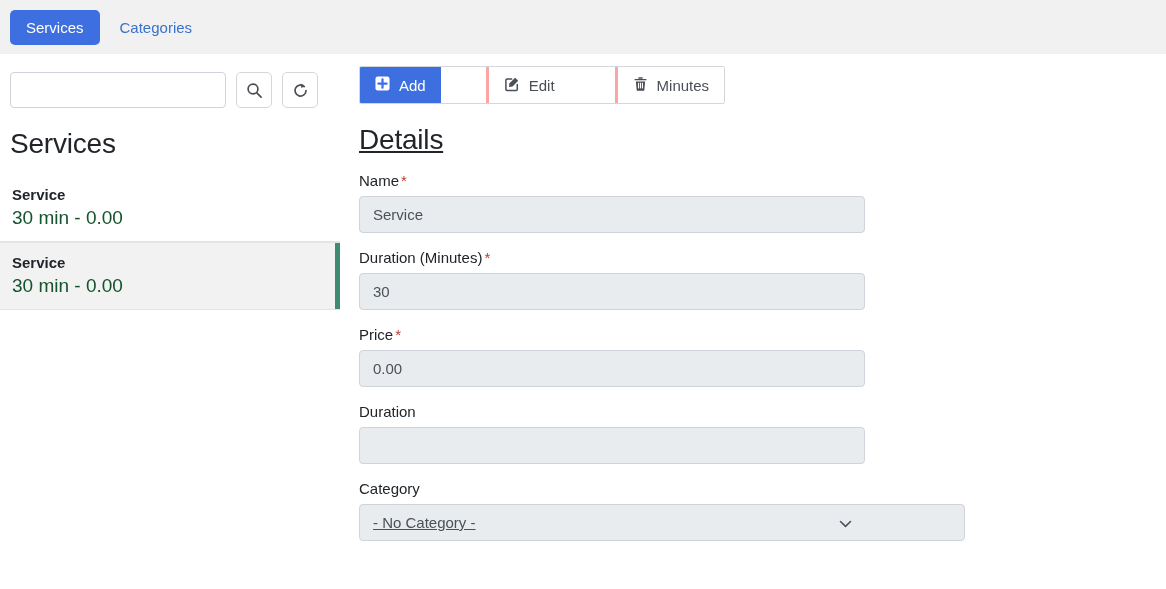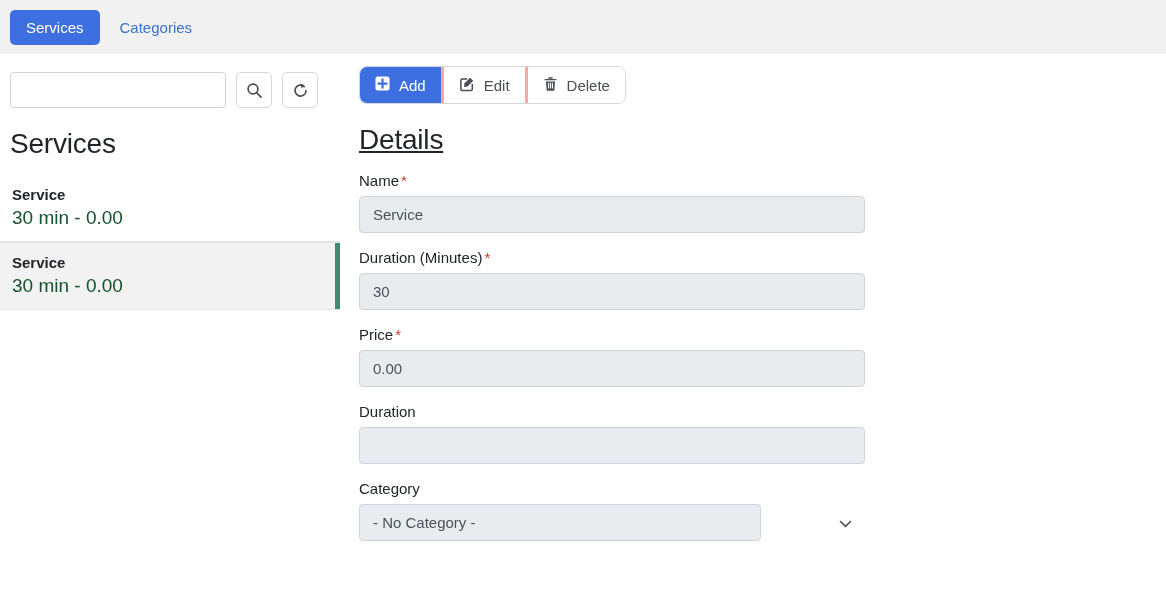--- a/index.html
+++ b/index.html
@@ -141,23 +141,24 @@
   
   .right-col {
     position: absolute;
     left: 359px;
     top: 0;
     width: 800px;
   }
   .toolbar {
     display: inline-flex;
     margin-top: 12px;
-    border-radius: 8px;
+    border-radius: 2px;
     overflow: hidden;
     border: 1px solid #d3d6da;
+    gap: 45px;
   }
   .tb-btn {
     display: flex;
     align-items: center;
     gap: 9px;
     height: 36px;
     padding: 0 15px;
     font-size: 15px;
     background: #ffffff;
     color: #4a4f55;
@@ -213,22 +214,23 @@
   .select-wrap .chev {
     position: absolute;
     right: 13px;
     top: 50%;
     transform: translateY(-50%);
     pointer-events: none;
   }
   select.form-control {
     -webkit-appearance: none;
     appearance: none;
-    width: 402px;
-    cursor: pointer;
+    width: 606px;
+    cursor: pointer;
+    text-decoration: underline;
   }
 </style>
 </head>
 <body>
 
 <div class="tabbar">
   <button class="tab active">Services</button>
   <button class="tab inactive">Categories</button>
 </div>
 
@@ -297,21 +299,21 @@
         <span>
           <svg width="15" height="16" viewBox="0 0 16 16" fill="#4a4f55">
             <rect x="1.6" y="2.6" width="12.8" height="1.5" rx="0.5"></rect>
             <rect x="5.6" y="0.9" width="4.8" height="1.4" rx="0.5"></rect>
             <path d="M3.1 5.2h9.8l-.8 9.1a1 1 0 0 1-1 .9H4.9a1 1 0 0 1-1-.9z"></path>
             <rect x="5.3" y="6.7" width="1.2" height="6" fill="#ffffff"></rect>
             <rect x="7.4" y="6.7" width="1.2" height="6" fill="#ffffff"></rect>
             <rect x="9.5" y="6.7" width="1.2" height="6" fill="#ffffff"></rect>
           </svg>
         </span>
-        <span>Delete</span>
+        <span>Minutes</span>
       </button>
     </div>
 
     <div class="details-title">Details</div>
 
     
     <div class="field">
       <label class="field-label">
         <span>Name</span><span class="req">*</span>
       </label>

